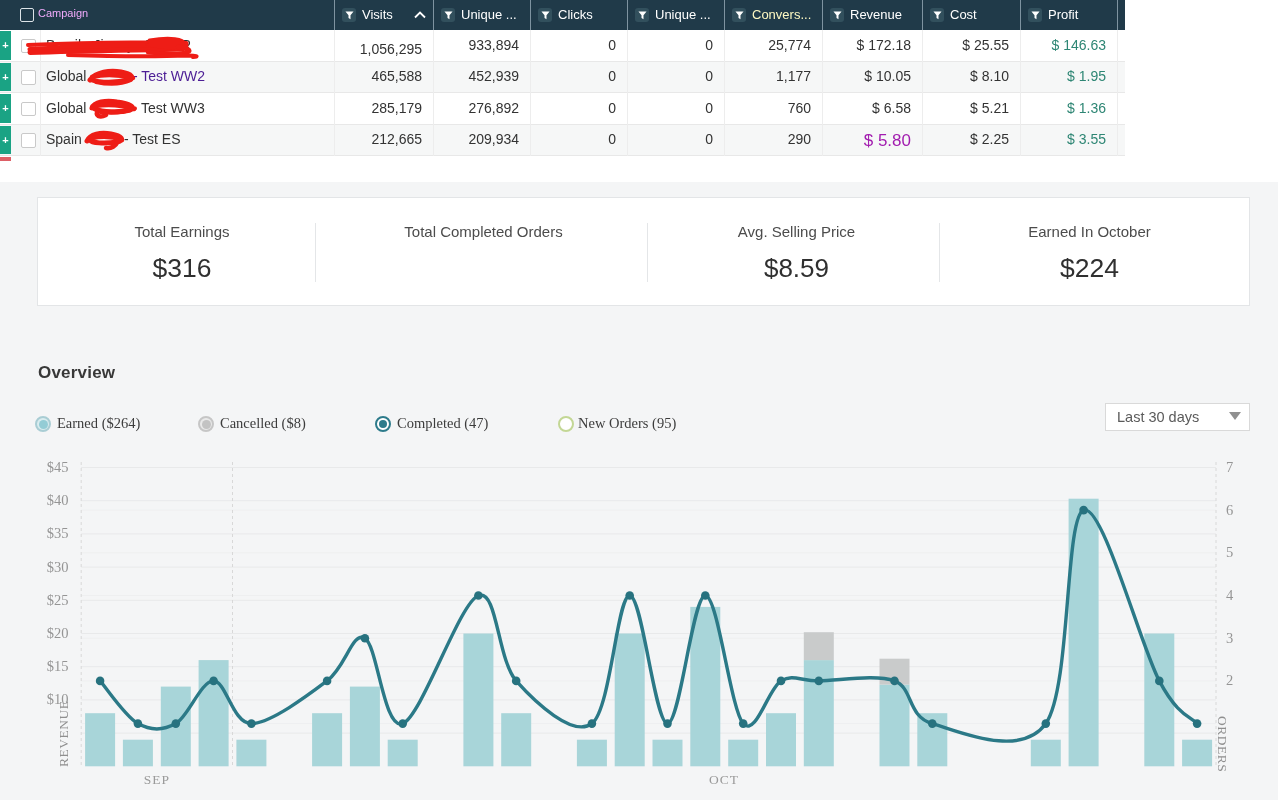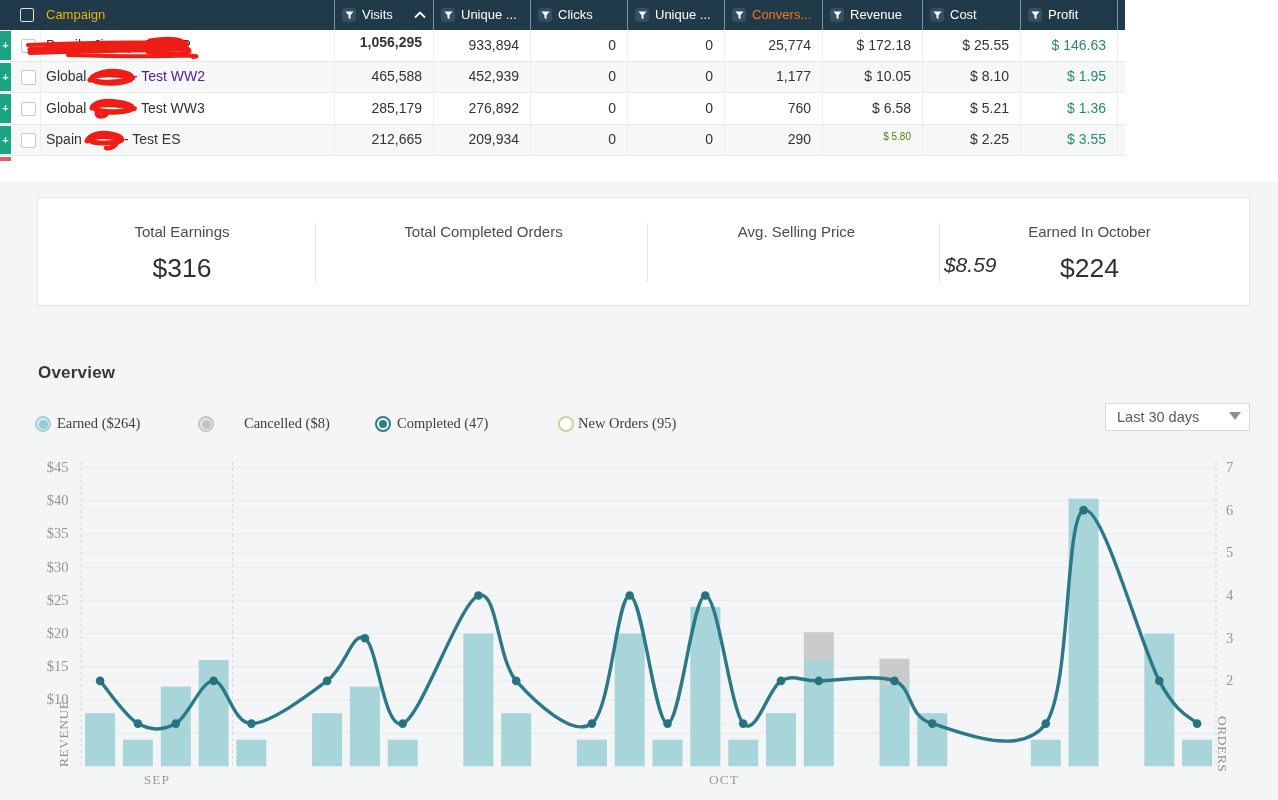--- a/index.html
+++ b/index.html
@@ -12,21 +12,21 @@
 <div style="position:absolute;left:334px;top:0;width:1px;height:30px;background:#7e93a0;"></div>
 <div style="position:absolute;left:433px;top:0;width:1px;height:30px;background:#7e93a0;"></div>
 <div style="position:absolute;left:530px;top:0;width:1px;height:30px;background:#7e93a0;"></div>
 <div style="position:absolute;left:627px;top:0;width:1px;height:30px;background:#7e93a0;"></div>
 <div style="position:absolute;left:724px;top:0;width:1px;height:30px;background:#7e93a0;"></div>
 <div style="position:absolute;left:822px;top:0;width:1px;height:30px;background:#7e93a0;"></div>
 <div style="position:absolute;left:922px;top:0;width:1px;height:30px;background:#7e93a0;"></div>
 <div style="position:absolute;left:1020px;top:0;width:1px;height:30px;background:#7e93a0;"></div>
 <div style="position:absolute;left:1117px;top:0;width:1px;height:30px;background:#7e93a0;"></div>
 <div style="position:absolute;left:20px;top:8px;width:12px;height:12px;border:1.5px solid #dde4e8;border-radius:2px;"></div>
-<div style="position:absolute;left:46px;top:7px;font-size:13px;color:#eab308;">Campaign</div>
+<div style="position:absolute;left:38px;top:7px;font-size:11px;color:#f0abfc;">Campaign</div>
 <div style="position:absolute;left:342px;top:8px;width:14px;height:14px;background:#32505d;border-radius:3px;">
         <svg width="9" height="9" viewBox="0 0 10 10" style="position:absolute;left:2.5px;top:2.5px;">
           <path d="M0.5,0.5 h9 l-3.4,4.2 v4.6 l-2.2,-1.4 v-3.2 z" fill="#fff"></path>
         </svg>
       </div>
 <div style="position:absolute;left:362px;top:7px;font-size:13px;color:#fff;">Visits</div>
 <svg width="14" height="8" viewBox="0 0 14 8" style="position:absolute;left:413px;top:11px;">
         <path d="M2,6.5 L7,1.5 L12,6.5" stroke="#fff" stroke-width="1.8" fill="none"></path>
       </svg>
 <div style="position:absolute;left:441px;top:8px;width:14px;height:14px;background:#32505d;border-radius:3px;">
@@ -45,21 +45,21 @@
         <svg width="9" height="9" viewBox="0 0 10 10" style="position:absolute;left:2.5px;top:2.5px;">
           <path d="M0.5,0.5 h9 l-3.4,4.2 v4.6 l-2.2,-1.4 v-3.2 z" fill="#fff"></path>
         </svg>
       </div>
 <div style="position:absolute;left:655px;top:7px;font-size:13px;color:#fff;">Unique ...</div>
 <div style="position:absolute;left:732px;top:8px;width:14px;height:14px;background:#32505d;border-radius:3px;">
         <svg width="9" height="9" viewBox="0 0 10 10" style="position:absolute;left:2.5px;top:2.5px;">
           <path d="M0.5,0.5 h9 l-3.4,4.2 v4.6 l-2.2,-1.4 v-3.2 z" fill="#fff"></path>
         </svg>
       </div>
-<div style="position:absolute;left:752px;top:7px;font-size:13px;color:#f97316;">Convers...</div>
+<div style="position:absolute;left:752px;top:7px;font-size:13px;color:#fef9c3;">Convers...</div>
 <div style="position:absolute;left:830px;top:8px;width:14px;height:14px;background:#32505d;border-radius:3px;">
         <svg width="9" height="9" viewBox="0 0 10 10" style="position:absolute;left:2.5px;top:2.5px;">
           <path d="M0.5,0.5 h9 l-3.4,4.2 v4.6 l-2.2,-1.4 v-3.2 z" fill="#fff"></path>
         </svg>
       </div>
 <div style="position:absolute;left:850px;top:7px;font-size:13px;color:#fff;">Revenue</div>
 <div style="position:absolute;left:930px;top:8px;width:14px;height:14px;background:#32505d;border-radius:3px;">
         <svg width="9" height="9" viewBox="0 0 10 10" style="position:absolute;left:2.5px;top:2.5px;">
           <path d="M0.5,0.5 h9 l-3.4,4.2 v4.6 l-2.2,-1.4 v-3.2 z" fill="#fff"></path>
         </svg>
@@ -79,21 +79,21 @@
 <div style="position:absolute;left:433px;top:0;width:1px;height:31.5px;background:#ededed;"></div>
 <div style="position:absolute;left:530px;top:0;width:1px;height:31.5px;background:#ededed;"></div>
 <div style="position:absolute;left:627px;top:0;width:1px;height:31.5px;background:#ededed;"></div>
 <div style="position:absolute;left:724px;top:0;width:1px;height:31.5px;background:#ededed;"></div>
 <div style="position:absolute;left:822px;top:0;width:1px;height:31.5px;background:#ededed;"></div>
 <div style="position:absolute;left:922px;top:0;width:1px;height:31.5px;background:#ededed;"></div>
 <div style="position:absolute;left:1020px;top:0;width:1px;height:31.5px;background:#ededed;"></div>
 <div style="position:absolute;left:1117px;top:0;width:1px;height:31.5px;background:#ededed;"></div>
 <div style="position:absolute;left:21px;top:8.5px;width:12.5px;height:12.5px;border:1px solid #c9c9c9;border-radius:2px;background:#fff;"></div>
 <div style="position:absolute;left:46px;top:6.5px;width:145px;height:18px;overflow:hidden;font-size:14px;color:#333;white-space:nowrap;">Brasil - Jimmy - Tes BR2</div>
-<div style="position:absolute;right:703px;top:4px;font-size:14px;color:#333;font-weight:bold;">1,056,295</div>
+<div style="position:absolute;right:703px;top:11px;font-size:14px;color:#333;">1,056,295</div>
 <div style="position:absolute;right:606px;top:6.5px;font-size:14px;color:#333;">933,894</div>
 <div style="position:absolute;right:509px;top:6.5px;font-size:14px;color:#333;">0</div>
 <div style="position:absolute;right:412px;top:6.5px;font-size:14px;color:#333;">0</div>
 <div style="position:absolute;right:314px;top:6.5px;font-size:14px;color:#333;">25,774</div>
 <div style="position:absolute;right:214px;top:6.5px;font-size:14px;color:#333;">$ 172.18</div>
 <div style="position:absolute;right:116px;top:6.5px;font-size:14px;color:#333;">$ 25.55</div>
 <div style="position:absolute;right:19px;top:6.5px;font-size:14px;color:#2e8674;">$ 146.63</div>
 </div>
 <div style="position:absolute;left:0;top:61.5px;width:1125px;height:31.5px;background:#f6f7f7;border-bottom:1px solid #e8e8e8;box-sizing:border-box;">
 <div style="position:absolute;left:0;top:1px;width:11px;height:28.5px;background:#1aa384;color:#fff;font-size:11px;font-weight:bold;text-align:center;line-height:28px;">+</div>
@@ -156,21 +156,21 @@
 <div style="position:absolute;left:1020px;top:0;width:1px;height:31.5px;background:#ededed;"></div>
 <div style="position:absolute;left:1117px;top:0;width:1px;height:31.5px;background:#ededed;"></div>
 <div style="position:absolute;left:21px;top:8.5px;width:12.5px;height:12.5px;border:1px solid #c9c9c9;border-radius:2px;background:#fff;"></div>
 <div style="position:absolute;left:46px;top:6.5px;font-size:14px;color:#333;white-space:nowrap;">Spain - </div>
       <div style="position:absolute;left:124px;top:6.5px;font-size:14px;color:#333;white-space:nowrap;">- Test ES</div>
 <div style="position:absolute;right:703px;top:6.5px;font-size:14px;color:#333;">212,665</div>
 <div style="position:absolute;right:606px;top:6.5px;font-size:14px;color:#333;">209,934</div>
 <div style="position:absolute;right:509px;top:6.5px;font-size:14px;color:#333;">0</div>
 <div style="position:absolute;right:412px;top:6.5px;font-size:14px;color:#333;">0</div>
 <div style="position:absolute;right:314px;top:6.5px;font-size:14px;color:#333;">290</div>
-<div style="position:absolute;right:214px;top:6.5px;font-size:10px;color:#4d7c0f;">$ 5.80</div>
+<div style="position:absolute;right:214px;top:6.5px;font-size:17px;color:#a21caf;">$ 5.80</div>
 <div style="position:absolute;right:116px;top:6.5px;font-size:14px;color:#333;">$ 2.25</div>
 <div style="position:absolute;right:19px;top:6.5px;font-size:14px;color:#2e8674;">$ 3.55</div>
 </div>
 <div style="position:absolute;left:0;top:157.0px;width:11px;height:4px;background:#dd5f66;"></div>
 <svg width="1278" height="182" viewBox="0 0 1278 182" style="position:absolute;left:0;top:0;pointer-events:none;">
 <g stroke="#ee1d16" fill="none" stroke-linecap="round">
 <path d="M28,45 C60,43.5 110,42 150,42.5" stroke-width="4"></path>
 <path d="M30,49.5 C70,47 130,46 186,45.5" stroke-width="5"></path>
 <path d="M63,47.5 C95,46 120,45.5 143,46" stroke-width="7"></path>
 <path d="M30,52.5 C80,50.5 140,50 182,49" stroke-width="5"></path>
@@ -191,31 +191,31 @@
     </svg>
 <div style="position:absolute;left:37px;top:197px;width:1211px;height:107px;background:#fff;border:1px solid #e3e5e7;"></div>
 <div style="position:absolute;left:314.7px;top:223px;width:1px;height:59px;background:#e4e6e8;"></div>
 <div style="position:absolute;left:646.8px;top:223px;width:1px;height:59px;background:#e4e6e8;"></div>
 <div style="position:absolute;left:938.5px;top:223px;width:1px;height:59px;background:#e4e6e8;"></div>
 <div style="position:absolute;left:-18px;top:223px;width:400px;text-align:center;font-size:15px;color:#4c4c4c;">Total Earnings</div>
 <div style="position:absolute;left:283.5px;top:223px;width:400px;text-align:center;font-size:15px;color:#4c4c4c;">Total Completed Orders</div>
 <div style="position:absolute;left:596.5px;top:223px;width:400px;text-align:center;font-size:15px;color:#4c4c4c;">Avg. Selling Price</div>
 <div style="position:absolute;left:889.5px;top:223px;width:400px;text-align:center;font-size:15px;color:#4c4c4c;">Earned In October</div>
 <div style="position:absolute;left:-18px;top:253px;width:400px;text-align:center;font-size:26.5px;color:#303030;">$316</div>
-<div style="position:absolute;left:596.5px;top:253px;width:400px;text-align:right;font-size:21px;color:#303030;font-style:italic;">$8.59</div>
+<div style="position:absolute;left:596.5px;top:253px;width:400px;text-align:center;font-size:26px;color:#303030;">$8.59</div>
 <div style="position:absolute;left:889.5px;top:253px;width:400px;text-align:center;font-size:26.5px;color:#303030;">$224</div>
 <div style="position:absolute;left:38px;top:363px;font-size:17px;font-weight:bold;color:#383838;letter-spacing:0.2px;">Overview</div>
 <div style="position:absolute;left:35px;top:416px;width:12px;height:12px;border:2px solid #a9cdd4;border-radius:50%;background:#d9ecef;">
       <div style="position:absolute;left:1.5px;top:1.5px;width:9.0px;height:9.0px;border-radius:50%;background:#93ccd5;"></div>
     </div>
 <div style="position:absolute;left:57px;top:415px;font-family:'Liberation Serif',serif;font-size:14.5px;color:#3c3c3c;">Earned ($264)</div>
 <div style="position:absolute;left:198px;top:416px;width:12px;height:12px;border:2px solid #c6c6c6;border-radius:50%;background:#e9e9e9;">
       <div style="position:absolute;left:1.5px;top:1.5px;width:9.0px;height:9.0px;border-radius:50%;background:#c3c3c3;"></div>
     </div>
-<div style="position:absolute;left:220px;top:415px;font-family:'Liberation Serif',serif;font-size:14.5px;color:#3c3c3c;margin-left:24px;">Cancelled ($8)</div>
+<div style="position:absolute;left:220px;top:415px;font-family:'Liberation Serif',serif;font-size:14.5px;color:#3c3c3c;">Cancelled ($8)</div>
 <div style="position:absolute;left:375px;top:416px;width:12px;height:12px;border:2px solid #2d7b8b;border-radius:50%;background:#fff;">
       <div style="position:absolute;left:2.0px;top:2.0px;width:8.0px;height:8.0px;border-radius:50%;background:#2d7b8b;"></div>
     </div>
 <div style="position:absolute;left:397px;top:415px;font-family:'Liberation Serif',serif;font-size:14.5px;color:#3c3c3c;">Completed (47)</div>
 <div style="position:absolute;left:558px;top:416px;width:12px;height:12px;border:2px solid #c3d795;border-radius:50%;background:#fff;"></div>
 <div style="position:absolute;left:578px;top:415px;font-family:'Liberation Serif',serif;font-size:14.5px;color:#3c3c3c;">New Orders (95)</div>
 <div style="position:absolute;left:1105px;top:403px;width:143px;height:26px;background:#fff;border:1px solid #d9d9d9;"></div>
 <div style="position:absolute;left:1117px;top:409px;font-size:14.5px;color:#5a5a5a;">Last 30 days</div>
 <div style="position:absolute;left:1229px;top:412px;width:0;height:0;border-left:6.5px solid transparent;border-right:6.5px solid transparent;border-top:8px solid #909090;"></div>
 <svg width="1278" height="350" viewBox="0 450 1278 350" style="position:absolute;left:0;top:450px;">

